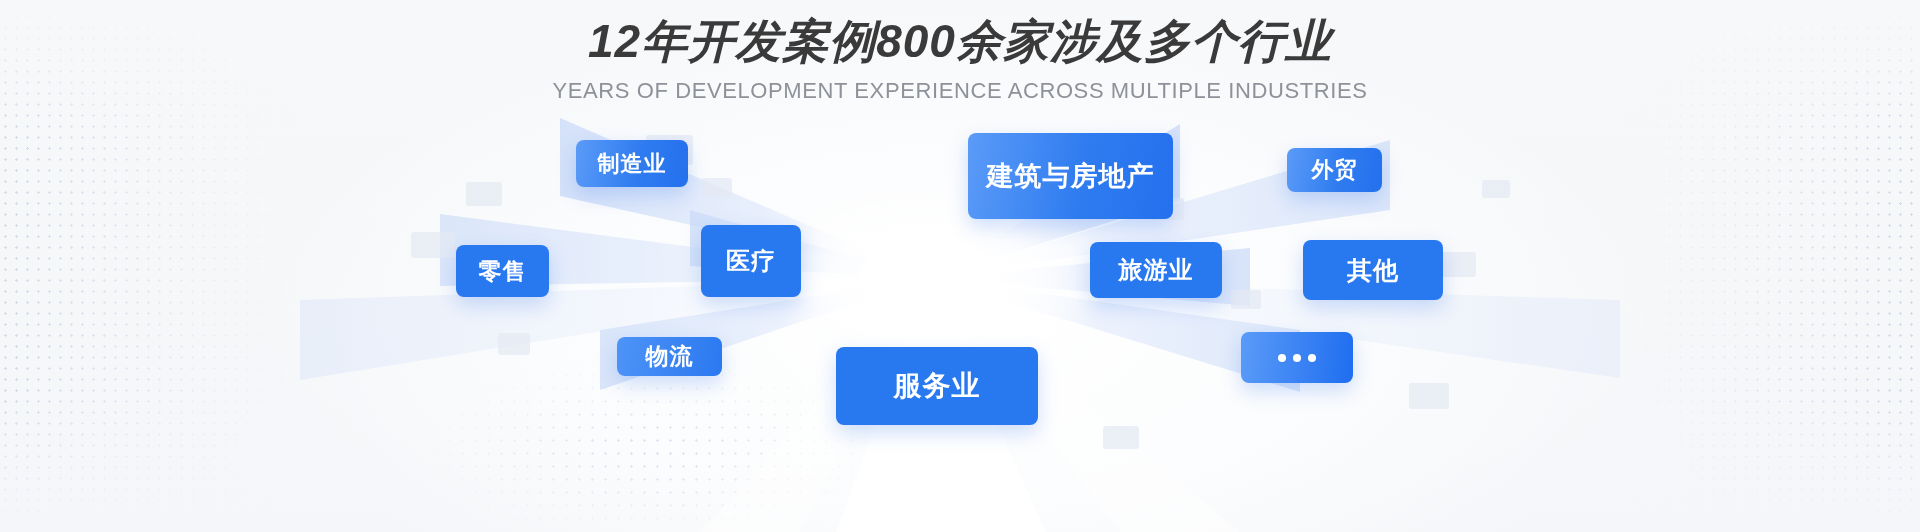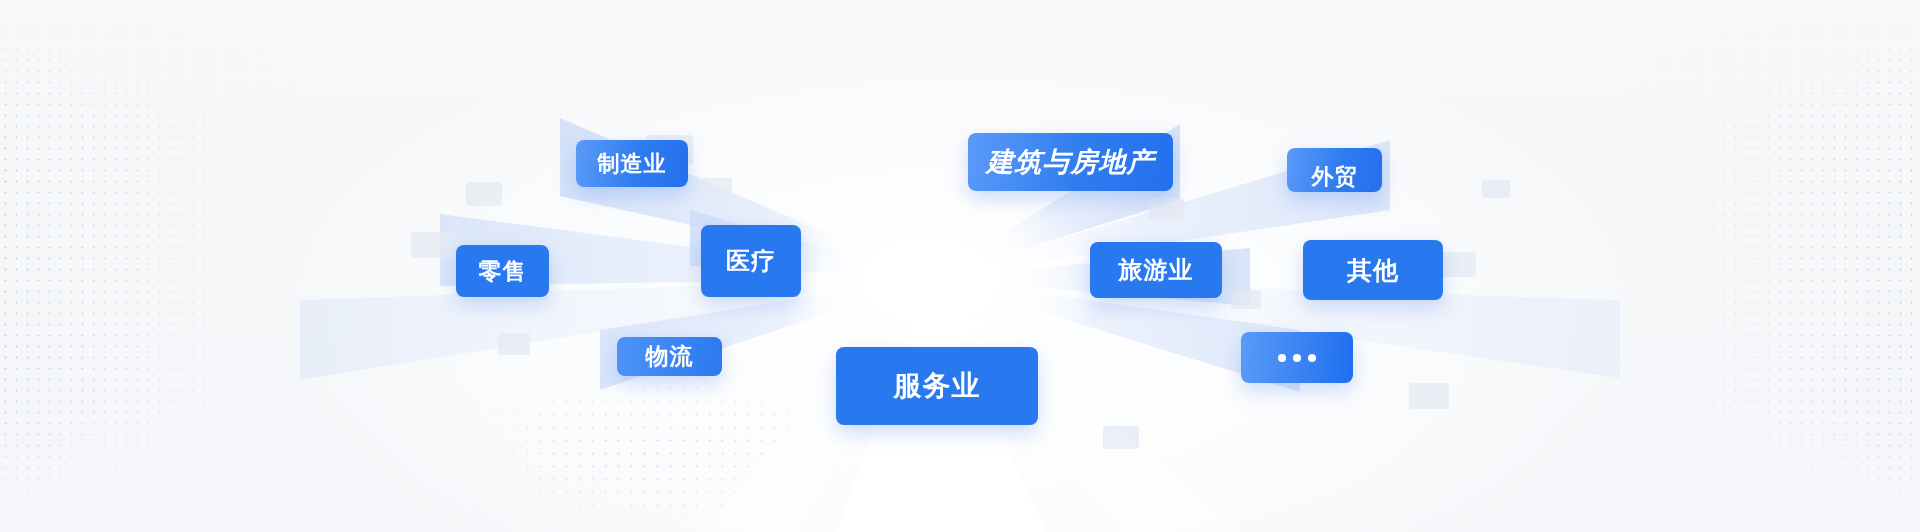--- a/index.html
+++ b/index.html
@@ -141,44 +141,48 @@
       <div class="ghost" style="left: 411px; top: 232px; width: 44px; height: 26px;"></div>
       <div class="ghost" style="left: 498px; top: 333px; width: 32px; height: 22px;"></div>
       <div class="ghost" style="left: 1149px; top: 198px; width: 35px; height: 22px;"></div>
       <div class="ghost" style="left: 1231px; top: 290px; width: 30px; height: 19px;"></div>
       <div class="ghost" style="left: 1438px; top: 252px; width: 38px; height: 25px;"></div>
       <div class="ghost" style="left: 1409px; top: 383px; width: 40px; height: 26px;"></div>
       <div class="ghost" style="left: 1103px; top: 426px; width: 36px; height: 23px;"></div>
       <div class="ghost" style="left: 1482px; top: 180px; width: 28px; height: 18px;"></div>
     </div>
 
+  <div id="heading">
+    <h1 id="title">12年开发案例800余家涉及多个行业</h1>
+    <div id="subtitle">YEARS OF DEVELOPMENT EXPERIENCE ACROSS MULTIPLE INDUSTRIES</div>
+  </div>
 
   <div id="tags">
       <div class="tag grad" style="left: 576px; top: 140px; width: 112px; height: 47px; font-size: 22px;">
         <span>制造业</span>
       </div>
       <div class="tag solid" style="left: 456px; top: 245px; width: 93px; height: 52px; font-size: 23px;">
         <span>零售</span>
       </div>
       <div class="tag solid" style="left: 701px; top: 225px; width: 100px; height: 72px; font-size: 24px;">
         <span>医疗</span>
       </div>
       <div class="tag grad2" style="left: 617px; top: 337px; width: 105px; height: 39px; font-size: 23px;">
         <span>物流</span>
       </div>
       <div class="tag solid" style="left: 836px; top: 347px; width: 202px; height: 78px; font-size: 28px;">
         <span>服务业</span>
       </div>
-      <div class="tag grad" style="left: 968px; top: 133px; width: 205px; height: 58px; font-size: 27px; font-style: italic;">
+      <div class="tag grad" style="left: 968px; top: 133px; width: 205px; height: 86px; font-size: 27px;">
         <span>建筑与房地产</span>
       </div>
       <div class="tag solid" style="left: 1090px; top: 242px; width: 132px; height: 56px; font-size: 24px;">
         <span>旅游业</span>
       </div>
-      <div class="tag grad" style="left: 1287px; top: 148px; width: 95px; height: 44px; font-size: 22px; align-items: flex-end;">
+      <div class="tag grad" style="left: 1287px; top: 148px; width: 95px; height: 44px; font-size: 22px;">
         <span>外贸</span>
       </div>
       <div class="tag solid" style="left: 1303px; top: 240px; width: 140px; height: 60px; font-size: 25px; text-align: right;">
         <span>其他</span>
       </div>
       <div class="tag gradrev" style="left: 1241px; top: 332px; width: 112px; height: 51px; font-size: 22px;">
         <span class="dots3">
           <i></i>
           <i></i>
           <i></i>

